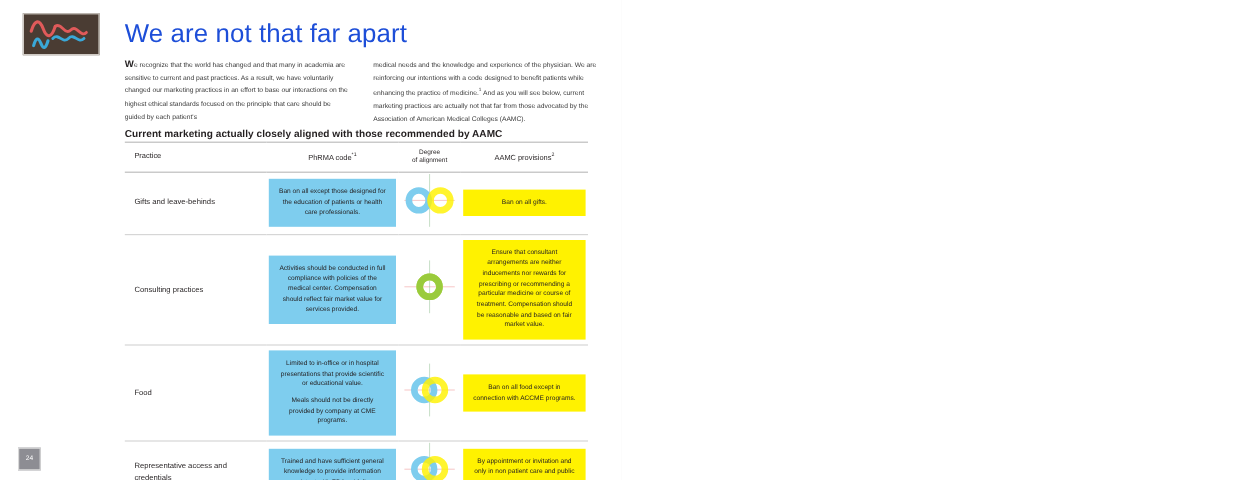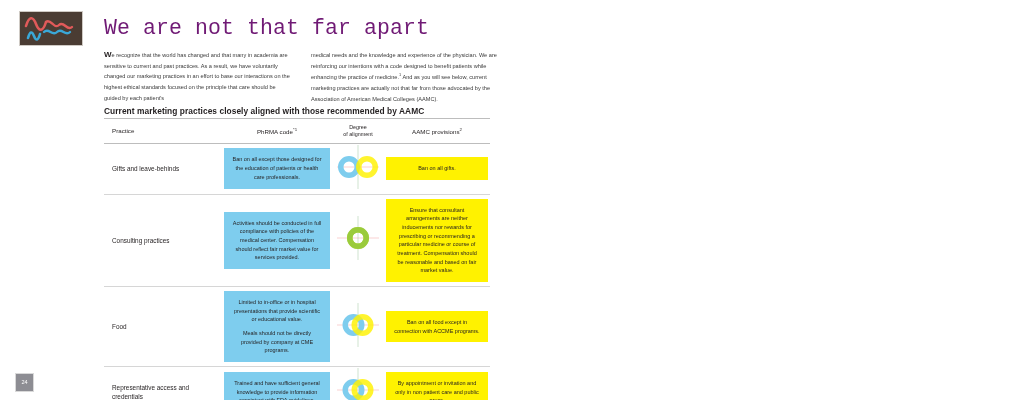--- a/index.html
+++ b/index.html
@@ -22,23 +22,22 @@
   .logo{
     position:absolute;left:19px;top:11px;width:62px;height:33px;
     background:#4a3c33;border:1px solid #cfcac4;
     overflow:hidden;
   }
   .logo svg{display:block;}
 
   
   .headline{
     position:absolute;left:104px;top:17px;width:400px;
-    font-size:21.5px;font-weight:400;letter-spacing:.1px;color:#701a75;
+    font-size:21.5px;font-weight:400;letter-spacing:.1px;color:#1d4ed8;
     line-height:1.1;
-    font-family:Liberation Mono, monospace;
   }
   .intro{position:absolute;left:104px;top:50px;width:396px;display:flex;gap:18px;}
   .intro-col{width:189px;font-size:5.6px;line-height:1.92;color:#3a3a3a;text-align:left;}
   .intro-col .drop{font-size:8px;font-weight:700;line-height:1;color:#231f20;}
   .sup{font-size:.7em;vertical-align:super;}
 
   
   .section-title{
     position:absolute;left:104px;top:106px;width:400px;
     font-size:8.4px;font-weight:700;color:#231f20;letter-spacing:.05px;
@@ -110,21 +109,21 @@
 
     <div class="intro">
       <div class="intro-col">
         <span class="drop">W</span><span>e recognize that the world has changed and that many in academia are sensitive to current and past practices. As a result, we have voluntarily changed our marketing practices in an effort to base our interactions on the highest ethical standards focused on the principle that care should be guided by each patient's</span>
       </div>
       <div class="intro-col">
         <span>medical needs and the knowledge and experience of the physician. We are reinforcing our intentions with a code designed to benefit patients while enhancing the practice of medicine.</span><span class="sup">1</span><span> And as you will see below, current marketing practices are actually not that far from those advocated by the Association of American Medical Colleges (AAMC).</span>
       </div>
     </div>
 
-    <div class="section-title">Current marketing practices closely aligned with those recommended by AAMC</div>
+    <div class="section-title">Current marketing actually closely aligned with those recommended by AAMC</div>
 
     <table class="tbl left">
       <colgroup>
           <col style="width:118px">
           <col style="width:110px">
           <col style="width:52px">
           <col style="width:106px">
         </colgroup>
       <tbody>
         <tr class="hdr">

